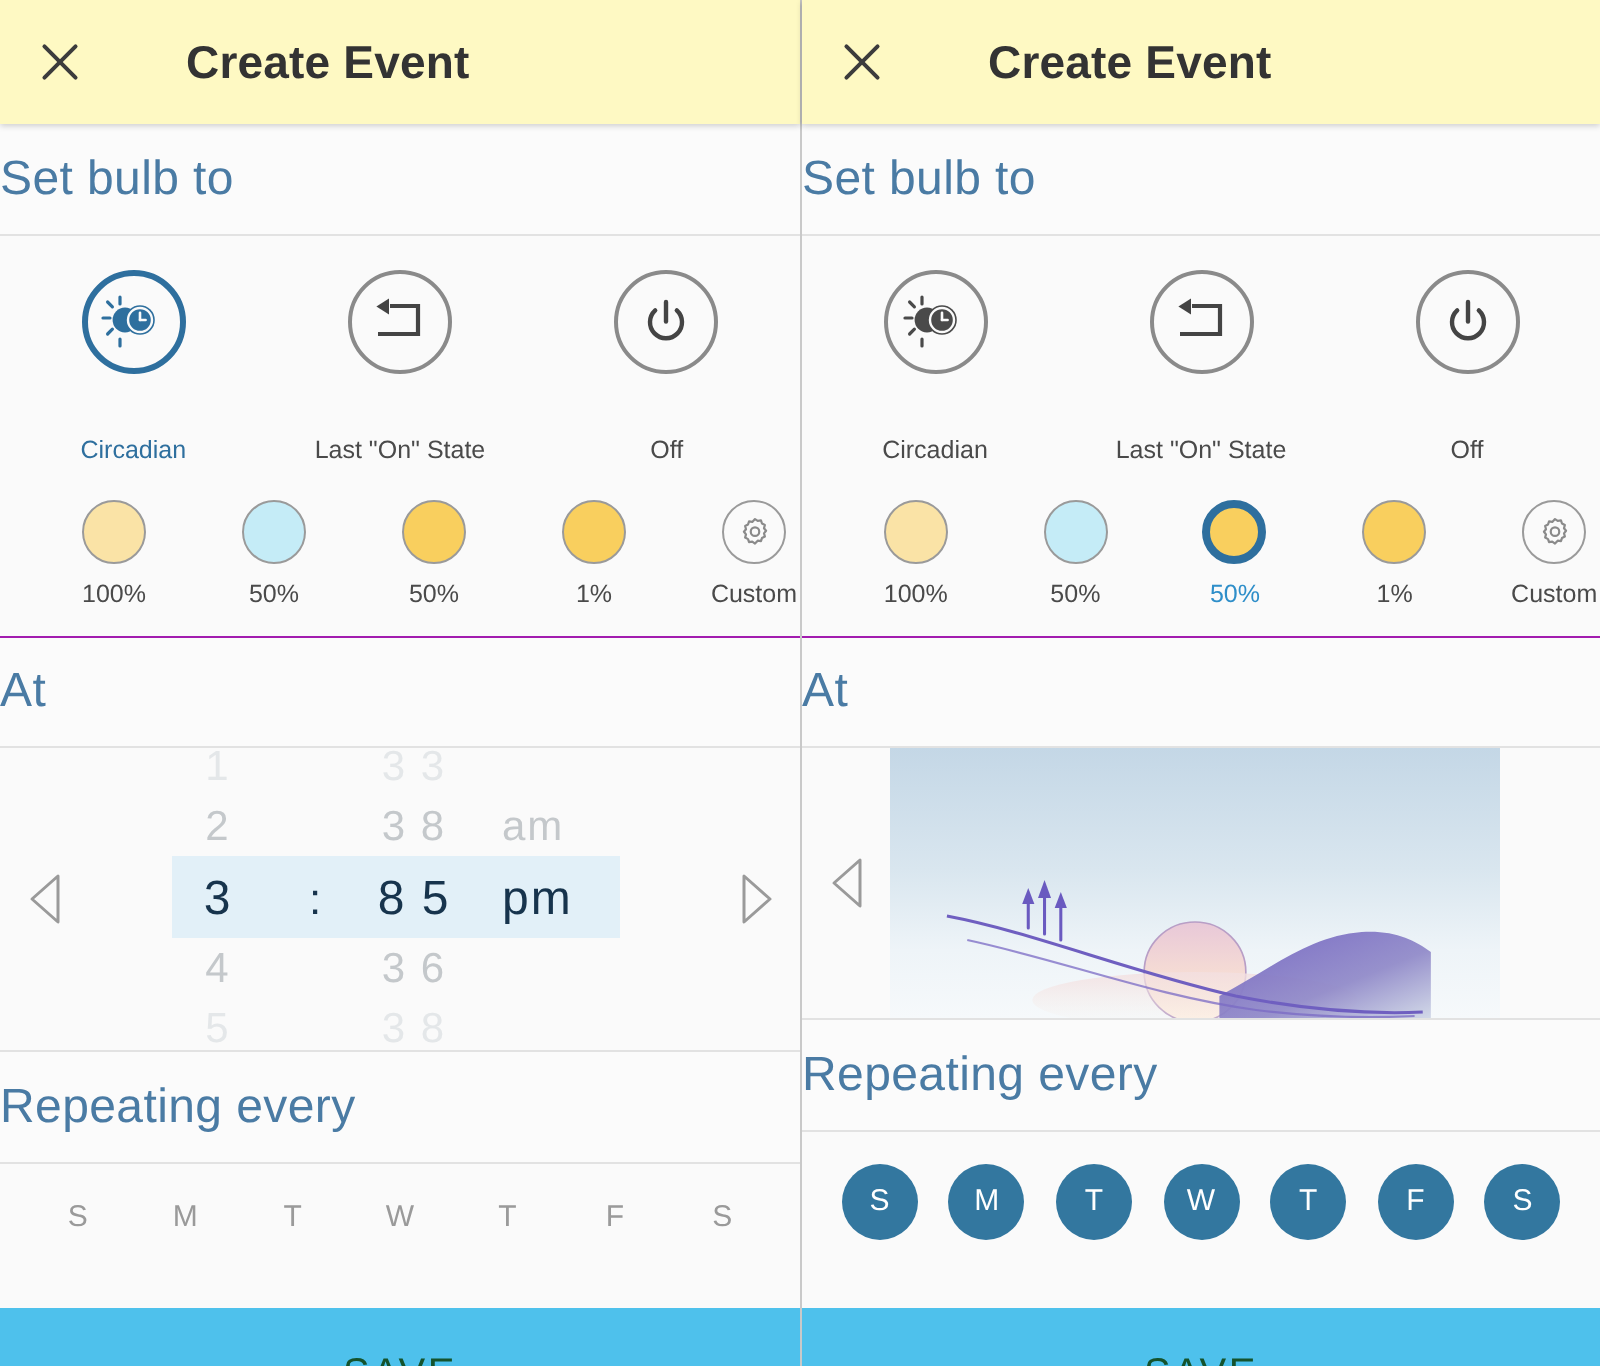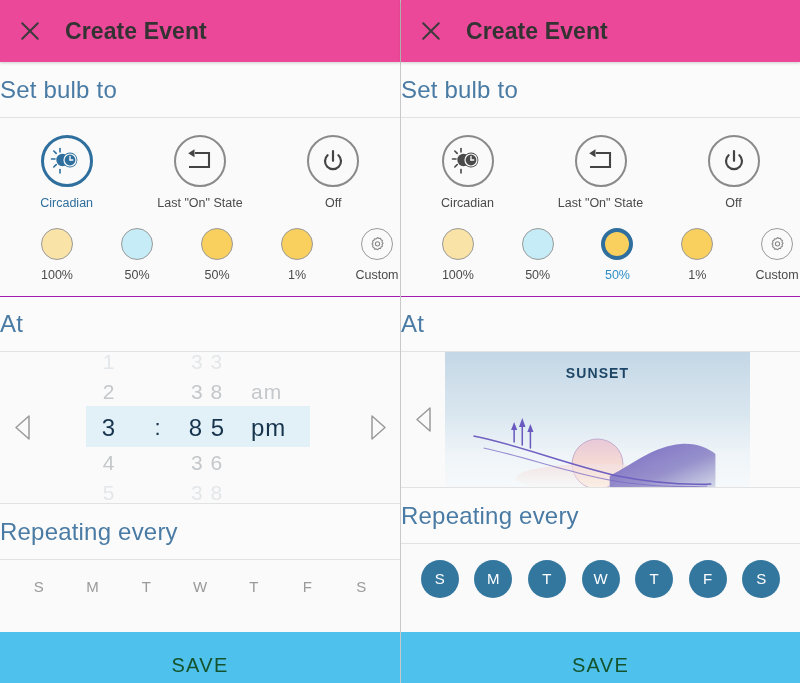--- a/index.html
+++ b/index.html
@@ -14,25 +14,25 @@
     width: 400px; height: 683px;
     display: flex; flex-direction: column;
     background: #fafafa;
     position: relative;
   }
   .panel.right { border-left: 1px solid #c9c9c9; }
 
   
   .appbar {
     height: 62px; min-height: 62px;
-    background: #ec4899;
+    background: #fef9c3;
     display: flex; align-items: center;
     padding-left: 17px;
     box-shadow: 0 1px 3px rgba(0,0,0,0.18);
-    position: relative; z-index: 5;
+    position: relative; z-index: 5; gap: 28px;
   }
   .close-icon { width: 26px; height: 26px; position: relative; cursor: pointer; }
   .close-icon::before, .close-icon::after {
     content: ""; position: absolute; left: 1px; top: 12px;
     width: 24px; height: 2px; background: #3c3c3c; border-radius: 1px;
   }
   .close-icon::before { transform: rotate(45deg); }
   .close-icon::after  { transform: rotate(-45deg); }
   .appbar-title {
     margin-left: 22px;
@@ -50,21 +50,21 @@
     font-size: 24px; font-weight: 300;
     letter-spacing: 0.2px;
   }
   .section-head.at { border-top: 1px solid #a21caf; }
 
   
   .modes {
     display: flex; background: #fafafa;
     padding: 17px 0 6px 0;
   }
-  .mode { flex: 1; display: flex; flex-direction: column; align-items: center; cursor: pointer; }
+  .mode { flex: 1; display: flex; flex-direction: column; align-items: center; cursor: pointer; gap: 22px; }
   .mode-ring {
     width: 52px; height: 52px; border-radius: 50%;
     border: 2px solid #8a8a8a;
     display: flex; align-items: center; justify-content: center;
     position: relative;
   }
   .mode.selected .mode-ring { border: 3px solid #2e6f9e; }
   .mode-label {
     margin-top: 9px; font-size: 12.5px; color: #4a4a4a; white-space: nowrap;
   }
@@ -412,21 +412,20 @@
 
     <div class="section-head at">At</div>
 
     <div class="sunset-area">
       <div class="arrow-btn">
         <svg width="19" height="27" viewBox="0 0 19 27">
           <path d="M16 2 L3 13.5 L16 25 Z" fill="none" stroke="#9a9a9a" stroke-width="1.5" stroke-linejoin="round"></path>
         </svg>
       </div>
       <div class="sunset-card">
-        <div class="sunset-title">SUNSET</div>
         <svg width="100%" height="135" viewBox="0 0 300 135" preserveAspectRatio="none" style="position:absolute;left:0;top:0">
           <defs>
             <linearGradient id="sunG" x1="0" y1="0" x2="0" y2="1">
               <stop offset="0%" stop-color="#e8c8d8"></stop>
               <stop offset="55%" stop-color="#f6ddd4"></stop>
               <stop offset="100%" stop-color="#fdf1e6"></stop>
             </linearGradient>
             <linearGradient id="hillG" x1="0" y1="0" x2="1" y2="1">
               <stop offset="0%" stop-color="#6f5fc0"></stop>
               <stop offset="60%" stop-color="#8f88c8"></stop>

